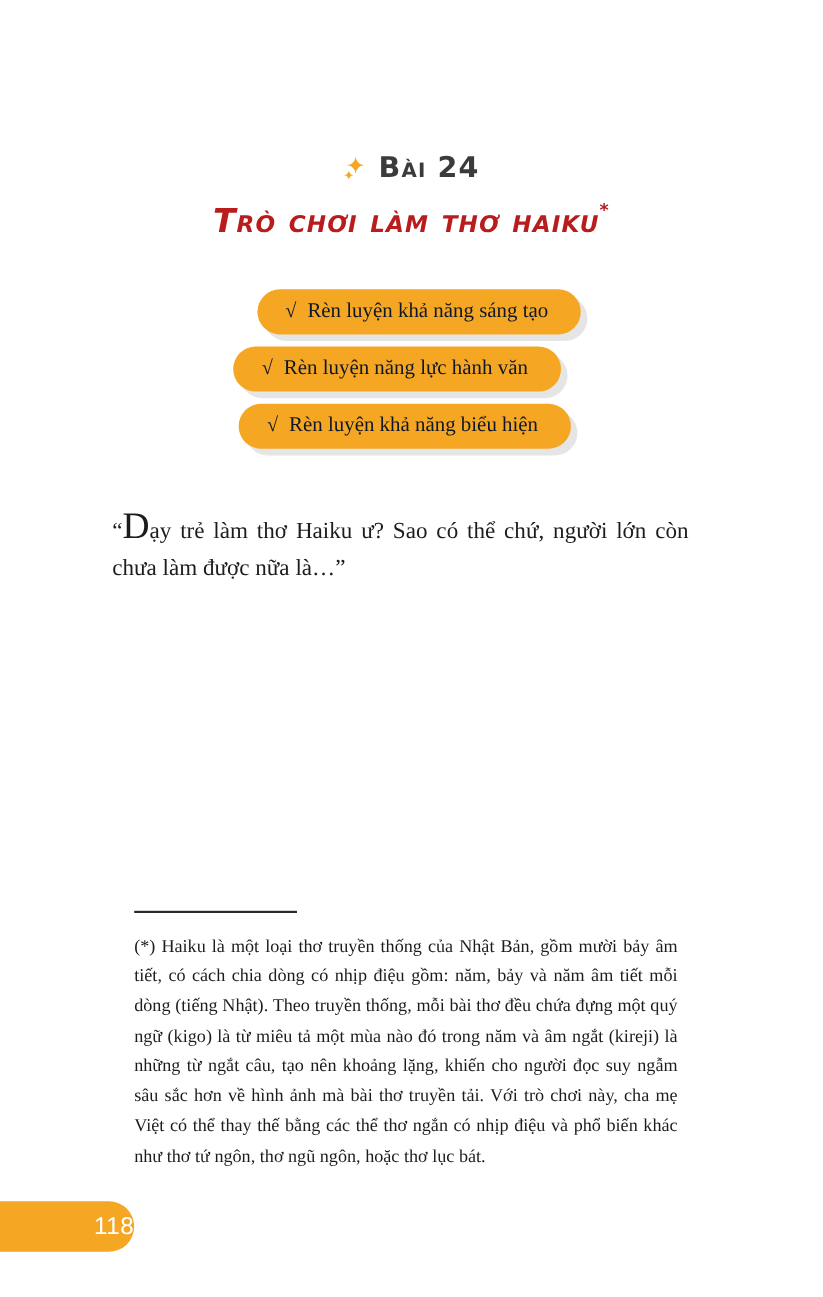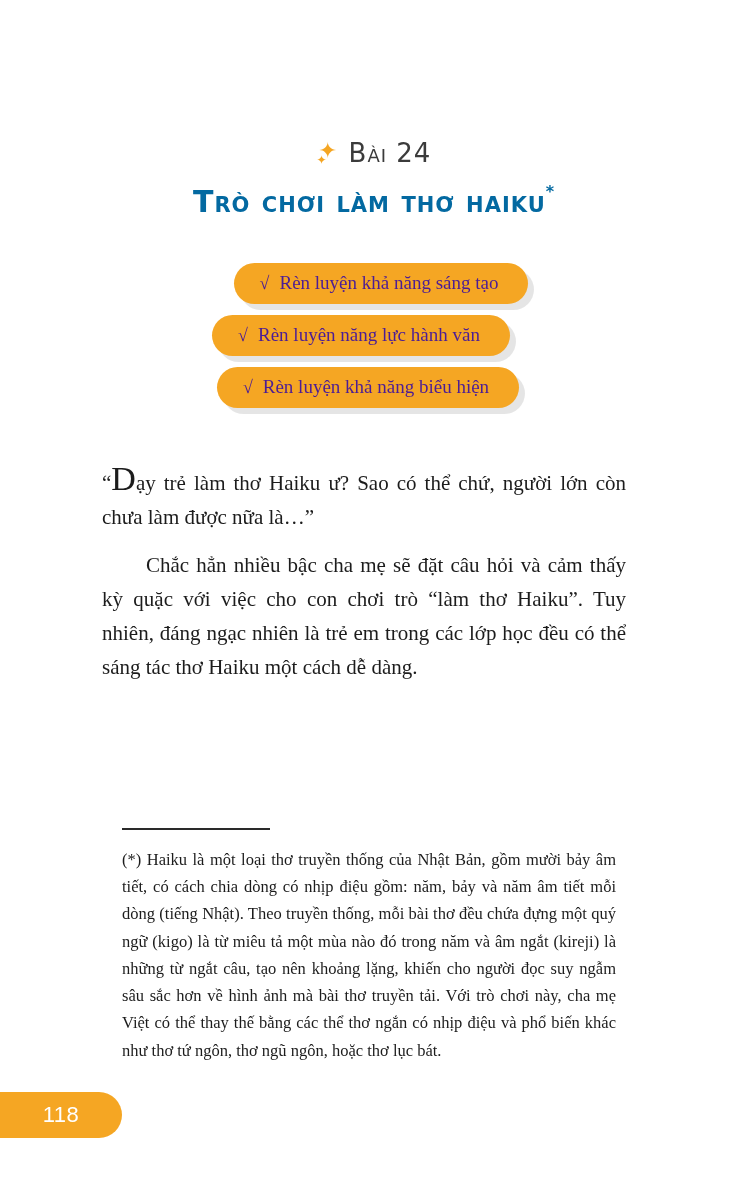--- a/index.html
+++ b/index.html
@@ -55,53 +55,54 @@
     top: 16px;
     font-size: 12px;
     line-height: 12px;
     color: #f5a623;
   }
   .lesson-number {
     font-family: "DejaVu Sans", sans-serif;
     font-size: 26px;
     letter-spacing: 1px;
     color: #3b3b3b;
-    font-weight: 400;
+    font-weight: 700;
     font-variant: small-caps;
   }
   .lesson-title {
     margin-top: 16px;
     font-family: "DejaVu Sans", sans-serif;
     font-size: 30px;
     font-weight: 700;
-    color: #0369a1;
+    color: #b91c1c;
     font-variant: small-caps;
     letter-spacing: 1px;
     position: relative;
     display: inline-block;
+    font-style: italic;
   }
   .lesson-title .star {
     font-size: 16px;
     vertical-align: super;
     position: relative;
     top: -4px;
   }
 
   
   .objectives {
     margin-top: 44px;
     display: flex;
     flex-direction: column;
     align-items: center;
     gap: 11px;
   }
   .pill {
     position: relative;
     background: #f5a623;
-    color: #4c1d95;
+    color: #0f172a;
     border-radius: 22px;
     padding: 9px 30px 10px 26px;
     font-family: "Liberation Serif", serif;
     font-size: 19px;
     box-shadow: 6px 6px 0 rgba(0,0,0,0.10);
     white-space: nowrap;
   }
   .pill .check {
     display: inline-block;
     margin-right: 10px;
@@ -160,21 +161,21 @@
     position: absolute;
     left: 0;
     top: 1092px;
     width: 122px;
     height: 46px;
     background: #f5a623;
     border-top-right-radius: 23px;
     border-bottom-right-radius: 23px;
     display: flex;
     align-items: center;
-    justify-content: center;
+    justify-content: flex-end;
   }
   .page-tab span {
     color: #ffffff;
     font-family: "Liberation Sans", sans-serif;
     font-size: 22px;
     letter-spacing: 0.5px;
   }
 </style>
 </head>
 <body>
@@ -201,21 +202,20 @@
     <div class="pill pill-3">
       <span class="check">√</span><span>Rèn luyện năng lực hành văn</span>
     </div>
     <div class="pill pill-2">
       <span class="check">√</span><span>Rèn luyện khả năng biểu hiện</span>
     </div>
   </div>
 
   <div class="body-copy">
     <p class="dropcap-para"><span>“</span><span class="dropcap">D</span><span>ạy trẻ làm thơ Haiku ư? Sao có thể chứ, người lớn còn chưa làm được nữa là…”</span></p>
-    <p class="indent">Chắc hẳn nhiều bậc cha mẹ sẽ đặt câu hỏi và cảm thấy kỳ quặc với việc cho con chơi trò “làm thơ Haiku”. Tuy nhiên, đáng ngạc nhiên là trẻ em trong các lớp học đều có thể sáng tác thơ Haiku một cách dễ dàng.</p>
   </div>
 
   <div class="footnote">
     <div class="footnote-rule"></div>
     <div class="footnote-text">(*)  Haiku là một loại thơ truyền thống của Nhật Bản, gồm mười bảy âm tiết, có cách chia dòng có nhịp điệu gồm: năm, bảy và năm âm tiết mỗi dòng (tiếng Nhật). Theo truyền thống, mỗi bài thơ đều chứa đựng một quý ngữ (kigo) là từ miêu tả một mùa nào đó trong năm và âm ngắt (kireji) là những từ ngắt câu, tạo nên khoảng lặng, khiến cho người đọc suy ngẫm sâu sắc hơn về hình ảnh mà bài thơ truyền tải. Với trò chơi này, cha mẹ Việt có thể thay thế bằng các thể thơ ngắn có nhịp điệu và phổ biến khác như thơ tứ ngôn, thơ ngũ ngôn, hoặc thơ lục bát.</div>
   </div>
 
   <div class="page-tab">
     <span>118</span>
   </div>

